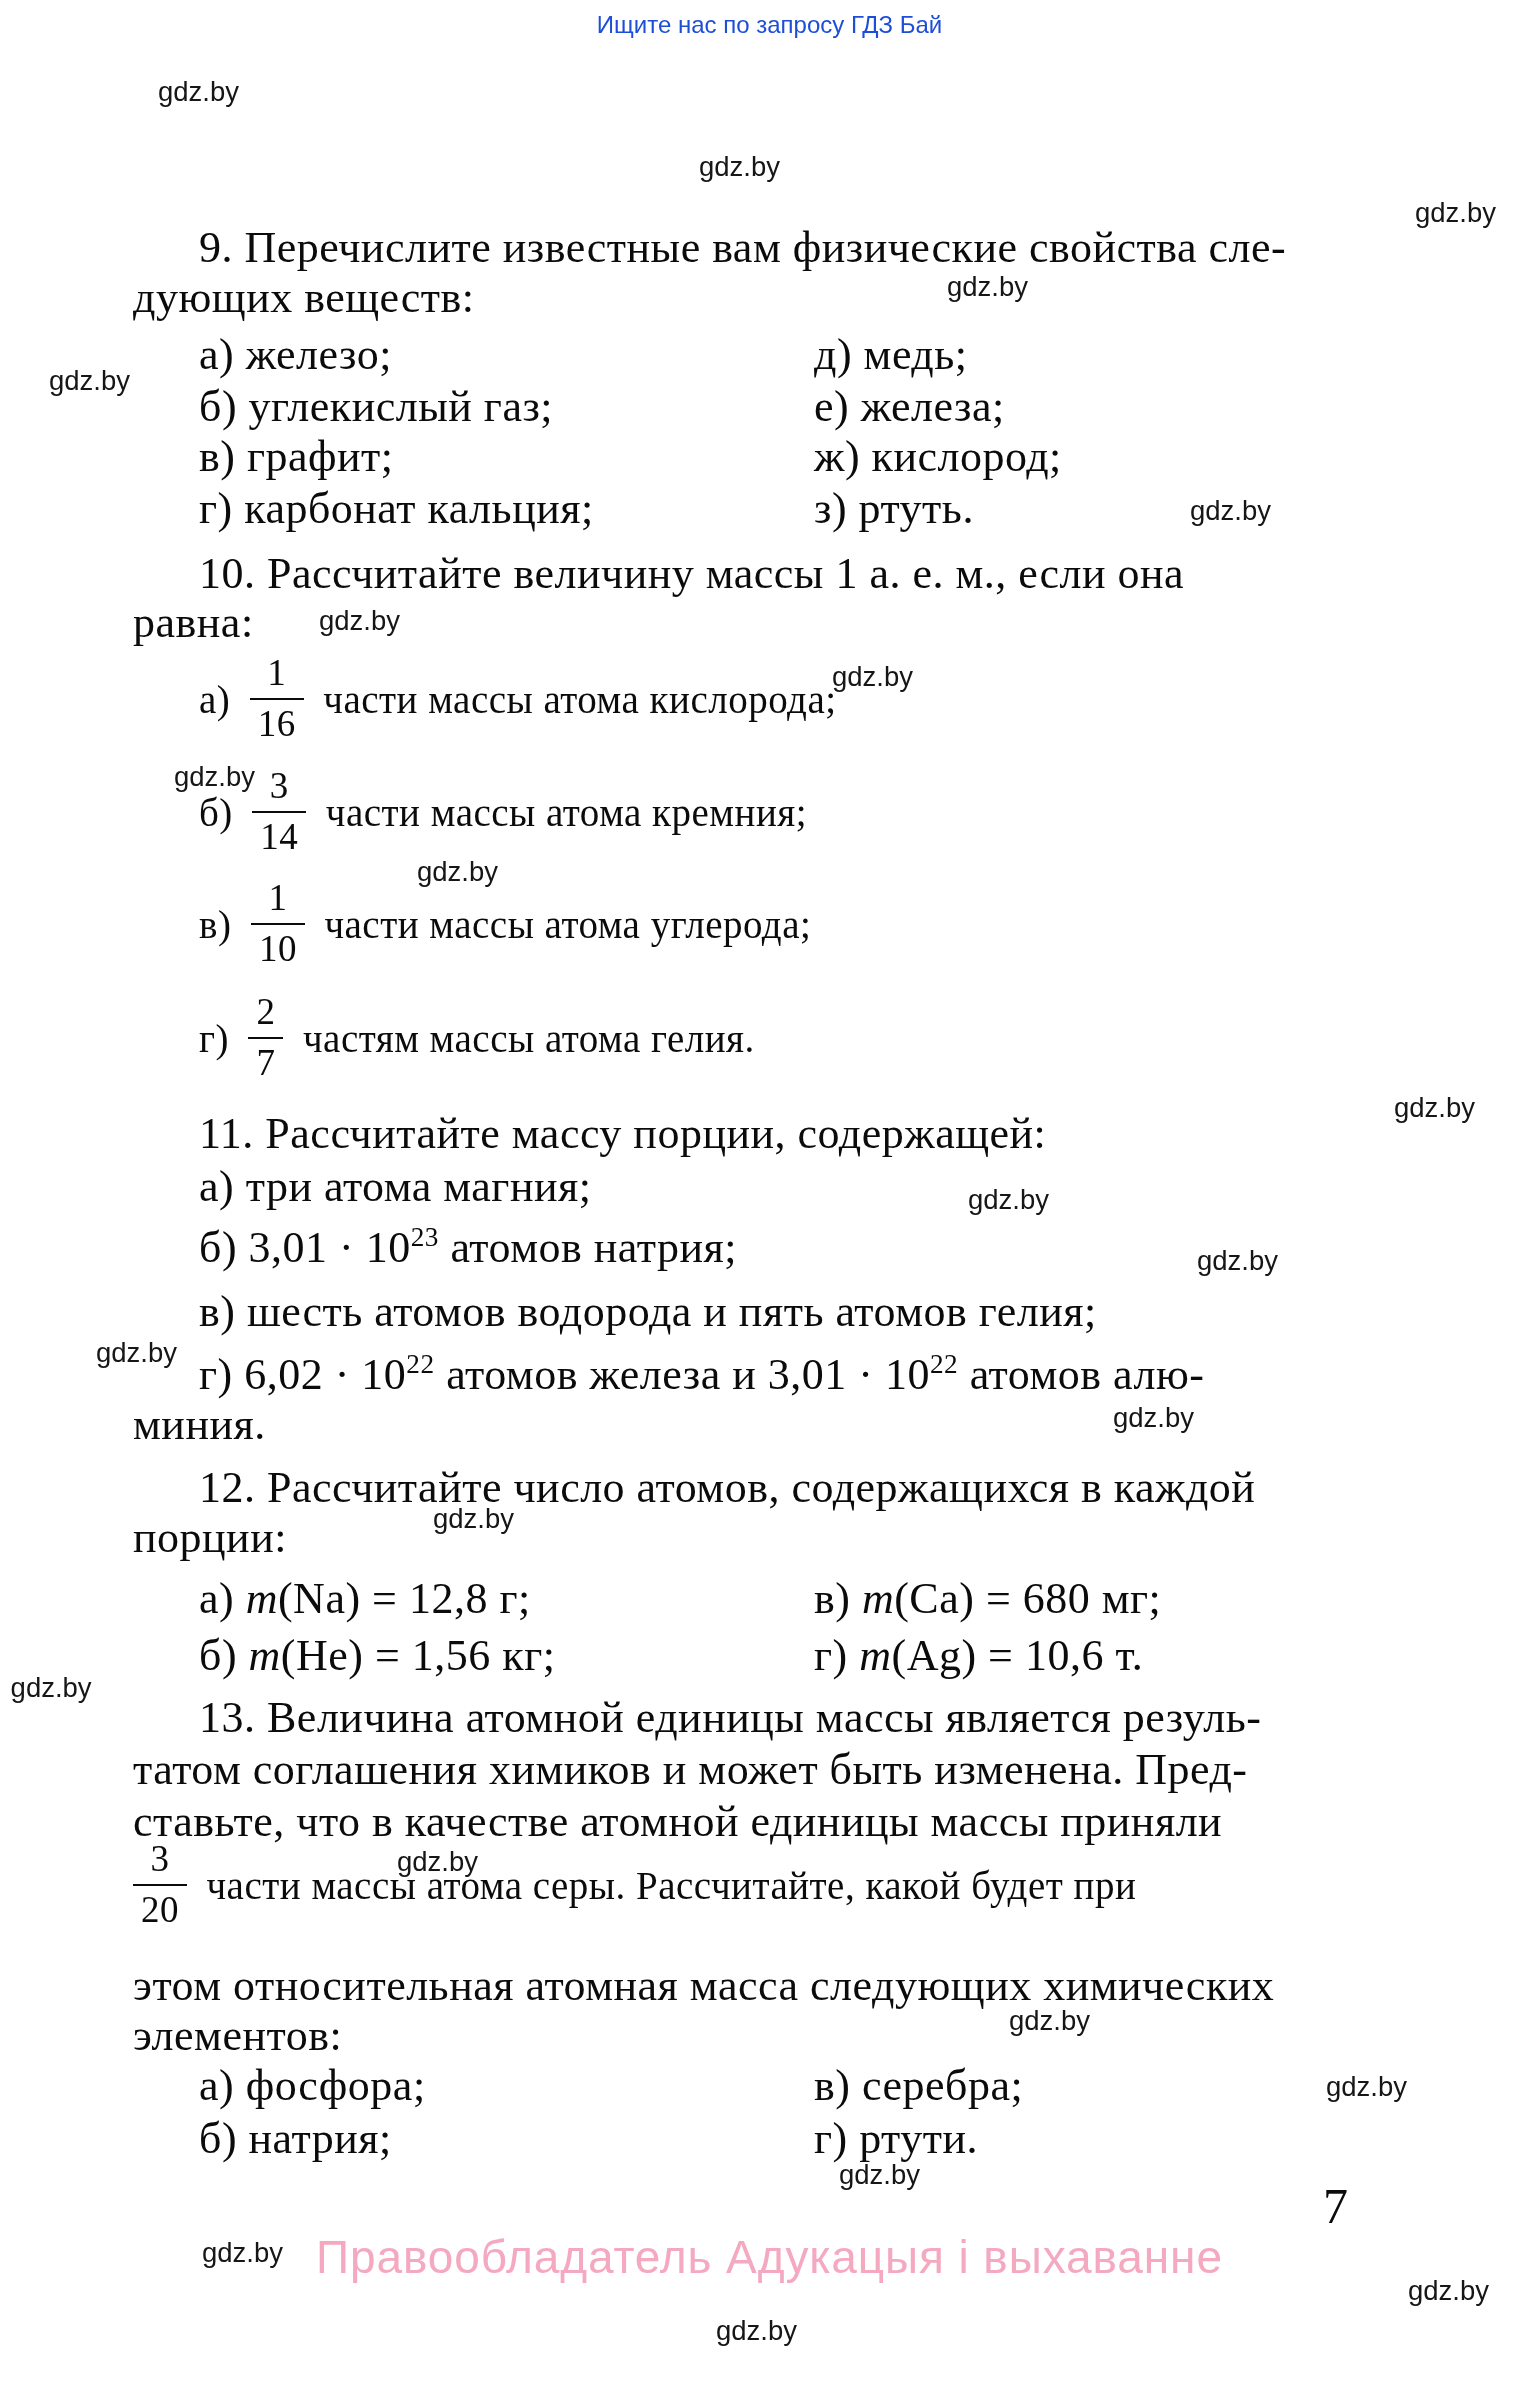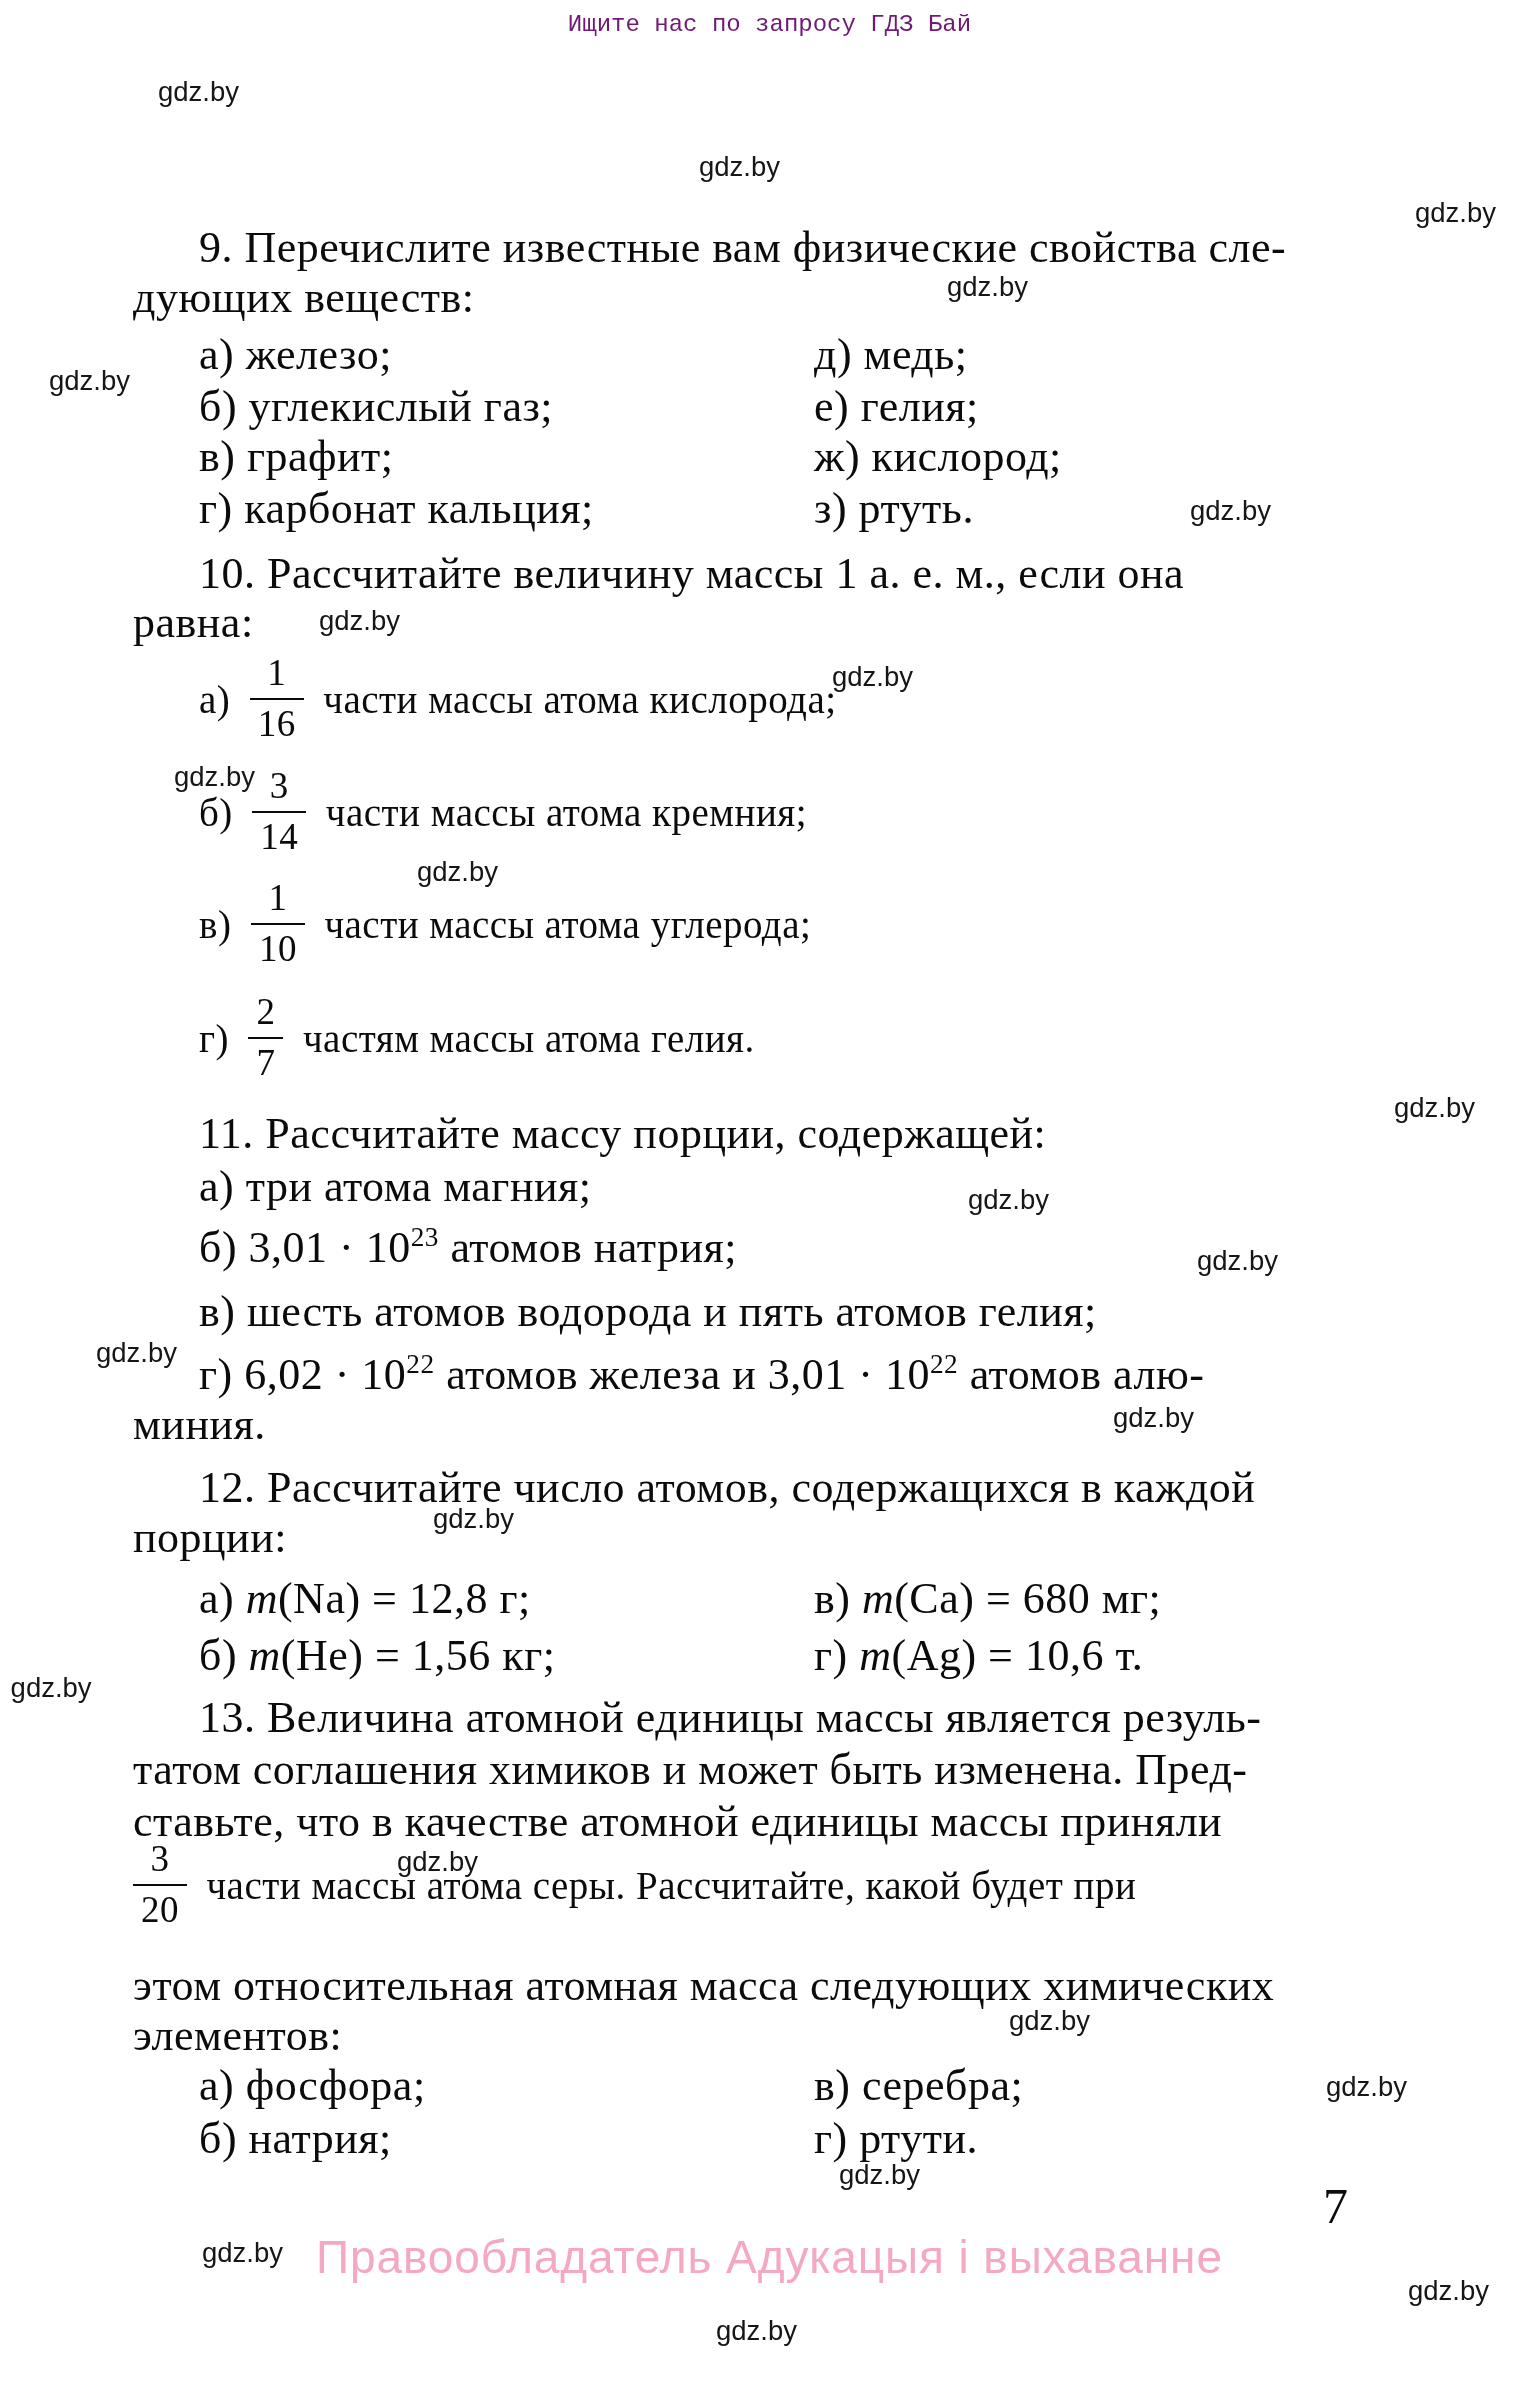--- a/index.html
+++ b/index.html
@@ -1,20 +1,20 @@
 <!DOCTYPE html>
 <html style="font-size:14px"><head>
 <meta charset="utf-8">
 <style>
   html,body{margin:0;padding:0;background:#e8e8e8;}
   .page{position:relative;width:1539px;height:2401px;background:#ffffff;overflow:hidden;
         font-family:"Liberation Serif", serif;color:#0b0b0b;}
   .row{position:absolute;white-space:nowrap;font-size:44px;line-height:1.25;letter-spacing:0.5px;}
   .green-header{position:absolute;top:10.6px;left:0;width:100%;text-align:center;
-        font-size:24px;color:#701a75;font-family:Liberation Mono, monospace;}
+        font-size:24px;color:#1d4ed8;font-family:Liberation Sans, sans-serif;}
   .wm{position:absolute;font-family:"Liberation Sans", sans-serif;font-size:27.5px;color:#161616;
         letter-spacing:0;}
   .fracrow{position:absolute;display:flex;align-items:center;gap:19.5px;font-size:39px;letter-spacing:0.5px;}
   .frac{display:inline-flex;flex-direction:column;align-items:center;font-size:37px;line-height:1.1;}
   .frac .num{padding:0 8px 4.4px 8px;}
   .frac .den{border-top:2.7px solid #0b0b0b;padding:4.4px 8px 0 8px;}
   sup{font-size:0.62em;vertical-align:super;line-height:0;}
   i.msym{font-style:italic;}
   .pagenum{position:absolute;left:1323px;top:2177px;font-size:50px;letter-spacing:0;}
   .pink-footer{position:absolute;top:2230px;left:0;width:100%;text-align:center;
@@ -52,21 +52,21 @@
   <span class="wm" style="left:839px;top:2159px">gdz.by</span>
   <span class="wm" style="left:202px;top:2237px">gdz.by</span>
   <span class="wm" style="left:1408px;top:2275px">gdz.by</span>
   <span class="wm" style="left:716px;top:2315px">gdz.by</span>
 
   <div class="row" style="left:199px;top:220px">9. Перечислите известные вам физические свойства сле-</div>
   <div class="row" style="left:133px;top:270px">дующих веществ:</div>
   <div class="row" style="left:199px;top:327px">а) железо;</div>
   <div class="row" style="left:814px;top:327px">д) медь;</div>
   <div class="row" style="left:199px;top:379px">б) углекислый газ;</div>
-  <div class="row" style="left:814px;top:379px">е) гелия;</div>
+  <div class="row" style="left:814px;top:379px">е) железа;</div>
   <div class="row" style="left:199px;top:429px">в) графит;</div>
   <div class="row" style="left:814px;top:429px">ж) кислород;</div>
   <div class="row" style="left:199px;top:481px">г) карбонат кальция;</div>
   <div class="row" style="left:814px;top:481px">з) ртуть.</div>
 
   <div class="row" style="left:199px;top:546px">10. Рассчитайте величину массы 1 а. е. м., если она</div>
   <div class="row" style="left:133px;top:595px">равна:</div>
 
   <div class="fracrow" style="left:199px;top:653px">
     <span>а)</span>

